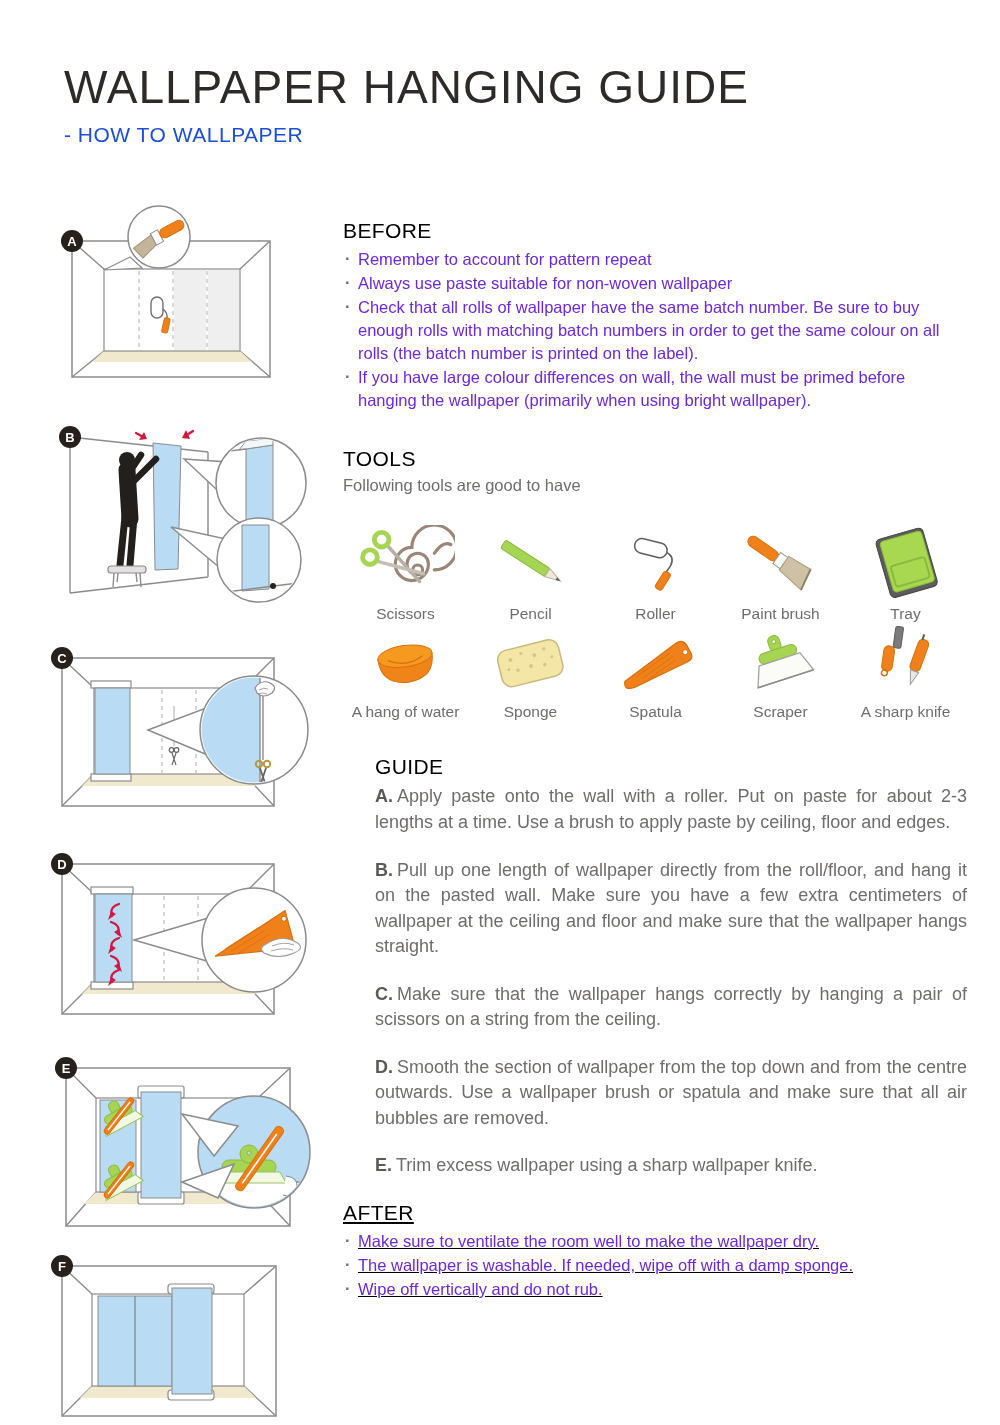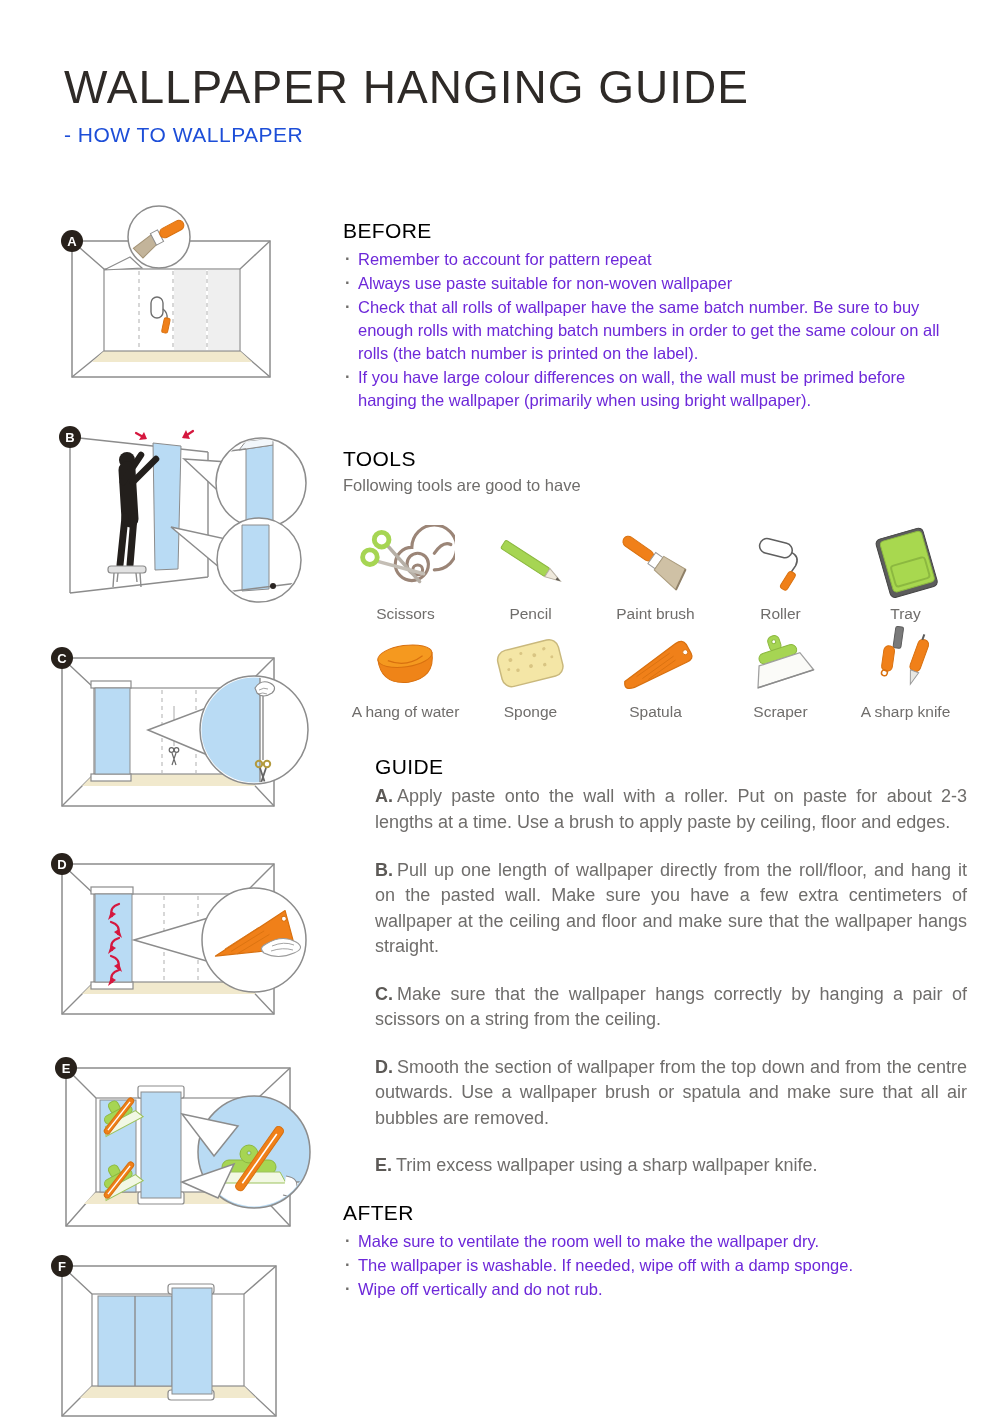--- a/index.html
+++ b/index.html
@@ -17,21 +17,21 @@
   .bullets li::before{content:"·";position:absolute;left:2px;top:-1px;font-weight:700;color:#6f6d6b;}
   .tools-section{margin-top:36px;}
   .tools-sub{margin:2px 0 30px;font-size:16.5px;color:#6f6d6b;}
   .tools-grid{display:grid;grid-template-columns:repeat(5,125px);}
   .tool{display:flex;flex-direction:column;align-items:center;}
   .tool svg{width:98px;height:78px;display:block;}
   .tool-label{font-size:15.5px;color:#6f6d6b;margin-top:2px;}
   .guide-section{margin-top:34px;margin-left:32px;}
   .step{margin:0 0 22px;font-size:18px;line-height:1.42;color:#6f6d6b;text-align:justify;}
   .step .step-label{font-weight:700;color:#5c5956;margin-right:4px;}
-  .after-section{margin-top:8px;}
+  .after-section{margin-top:8px;text-decoration:underline;}
   
   .fig{position:absolute;}
   .badge{position:absolute;width:22px;height:22px;border-radius:50%;background:#28211b;color:#fff;
          font-size:13px;font-weight:700;display:flex;align-items:center;justify-content:center;z-index:2;}
   
   .wht{fill:#fff;stroke:#8c8c8c;stroke-width:1.5;}
   .wht2{fill:#fff;stroke:#8c8c8c;stroke-width:1.2;}
   .ln{stroke:#8c8c8c;stroke-width:1.4;fill:none;}
   .dash{stroke:#bdbdbd;stroke-width:1.2;fill:none;stroke-dasharray:4 4;}
   .beige{fill:#f1e9cd;stroke:none;}
@@ -314,39 +314,39 @@
               <rect x="16" y="33" width="54" height="10" rx="2" fill="#a6d553" stroke="#8cb840"></rect>
               <polygon points="70,33 86,38 70,43" fill="#efe9dc" stroke="#b9b2a4" stroke-width="1"></polygon>
               <polygon points="81,36.4 86,38 81,39.6" fill="#5f5a52"></polygon>
             </g>
           </svg>
           <span class="tool-label">Pencil</span>
         </div>
 
         <div class="tool">
           <svg viewBox="0 0 100 80">
+            <g transform="rotate(14 50 40)">
+              <rect x="24" y="18" width="34" height="15" rx="7.5" fill="#fff" stroke="#5f5f5f" stroke-width="1.6"></rect>
+              <path d="M58 26 q9 2 7 12 l-3 8" fill="none" stroke="#5f5f5f" stroke-width="1.6"></path>
+              <rect x="57" y="45" width="8" height="20" rx="3" transform="rotate(18 61 55)" class="org"></rect>
+            </g>
+          </svg>
+          <span class="tool-label">Roller</span>
+        </div>
+
+        <div class="tool">
+          <svg viewBox="0 0 100 80">
             <g transform="rotate(35 50 40)">
               <rect x="8" y="32" width="36" height="11" rx="5.5" class="org"></rect>
               <rect x="43" y="30.5" width="9" height="14" fill="#fff" stroke="#9a9a9a"></rect>
               <polygon points="52,29 78,27 82,50 52,46" fill="#cfc1a5" stroke="#ab9c7e" stroke-width="1"></polygon>
               <path d="M78 27 L82 50" stroke="#8f8068" stroke-width="2"></path>
             </g>
           </svg>
           <span class="tool-label">Paint brush</span>
-        </div>
-
-        <div class="tool">
-          <svg viewBox="0 0 100 80">
-            <g transform="rotate(14 50 40)">
-              <rect x="24" y="18" width="34" height="15" rx="7.5" fill="#fff" stroke="#5f5f5f" stroke-width="1.6"></rect>
-              <path d="M58 26 q9 2 7 12 l-3 8" fill="none" stroke="#5f5f5f" stroke-width="1.6"></path>
-              <rect x="57" y="45" width="8" height="20" rx="3" transform="rotate(18 61 55)" class="org"></rect>
-            </g>
-          </svg>
-          <span class="tool-label">Roller</span>
         </div>
 
         <div class="tool">
           <svg viewBox="0 0 100 80">
             <g transform="rotate(-16 50 40)">
               <rect x="26" y="8" width="50" height="62" rx="5" fill="#5c5c5c" stroke="#434343"></rect>
               <rect x="30" y="11" width="44" height="54" rx="4" fill="#a8d84f" stroke="#8cb840"></rect>
               <rect x="34" y="38" width="36" height="22" rx="3" fill="none" stroke="#8cb840" stroke-width="2"></rect>
             </g>
           </svg>

